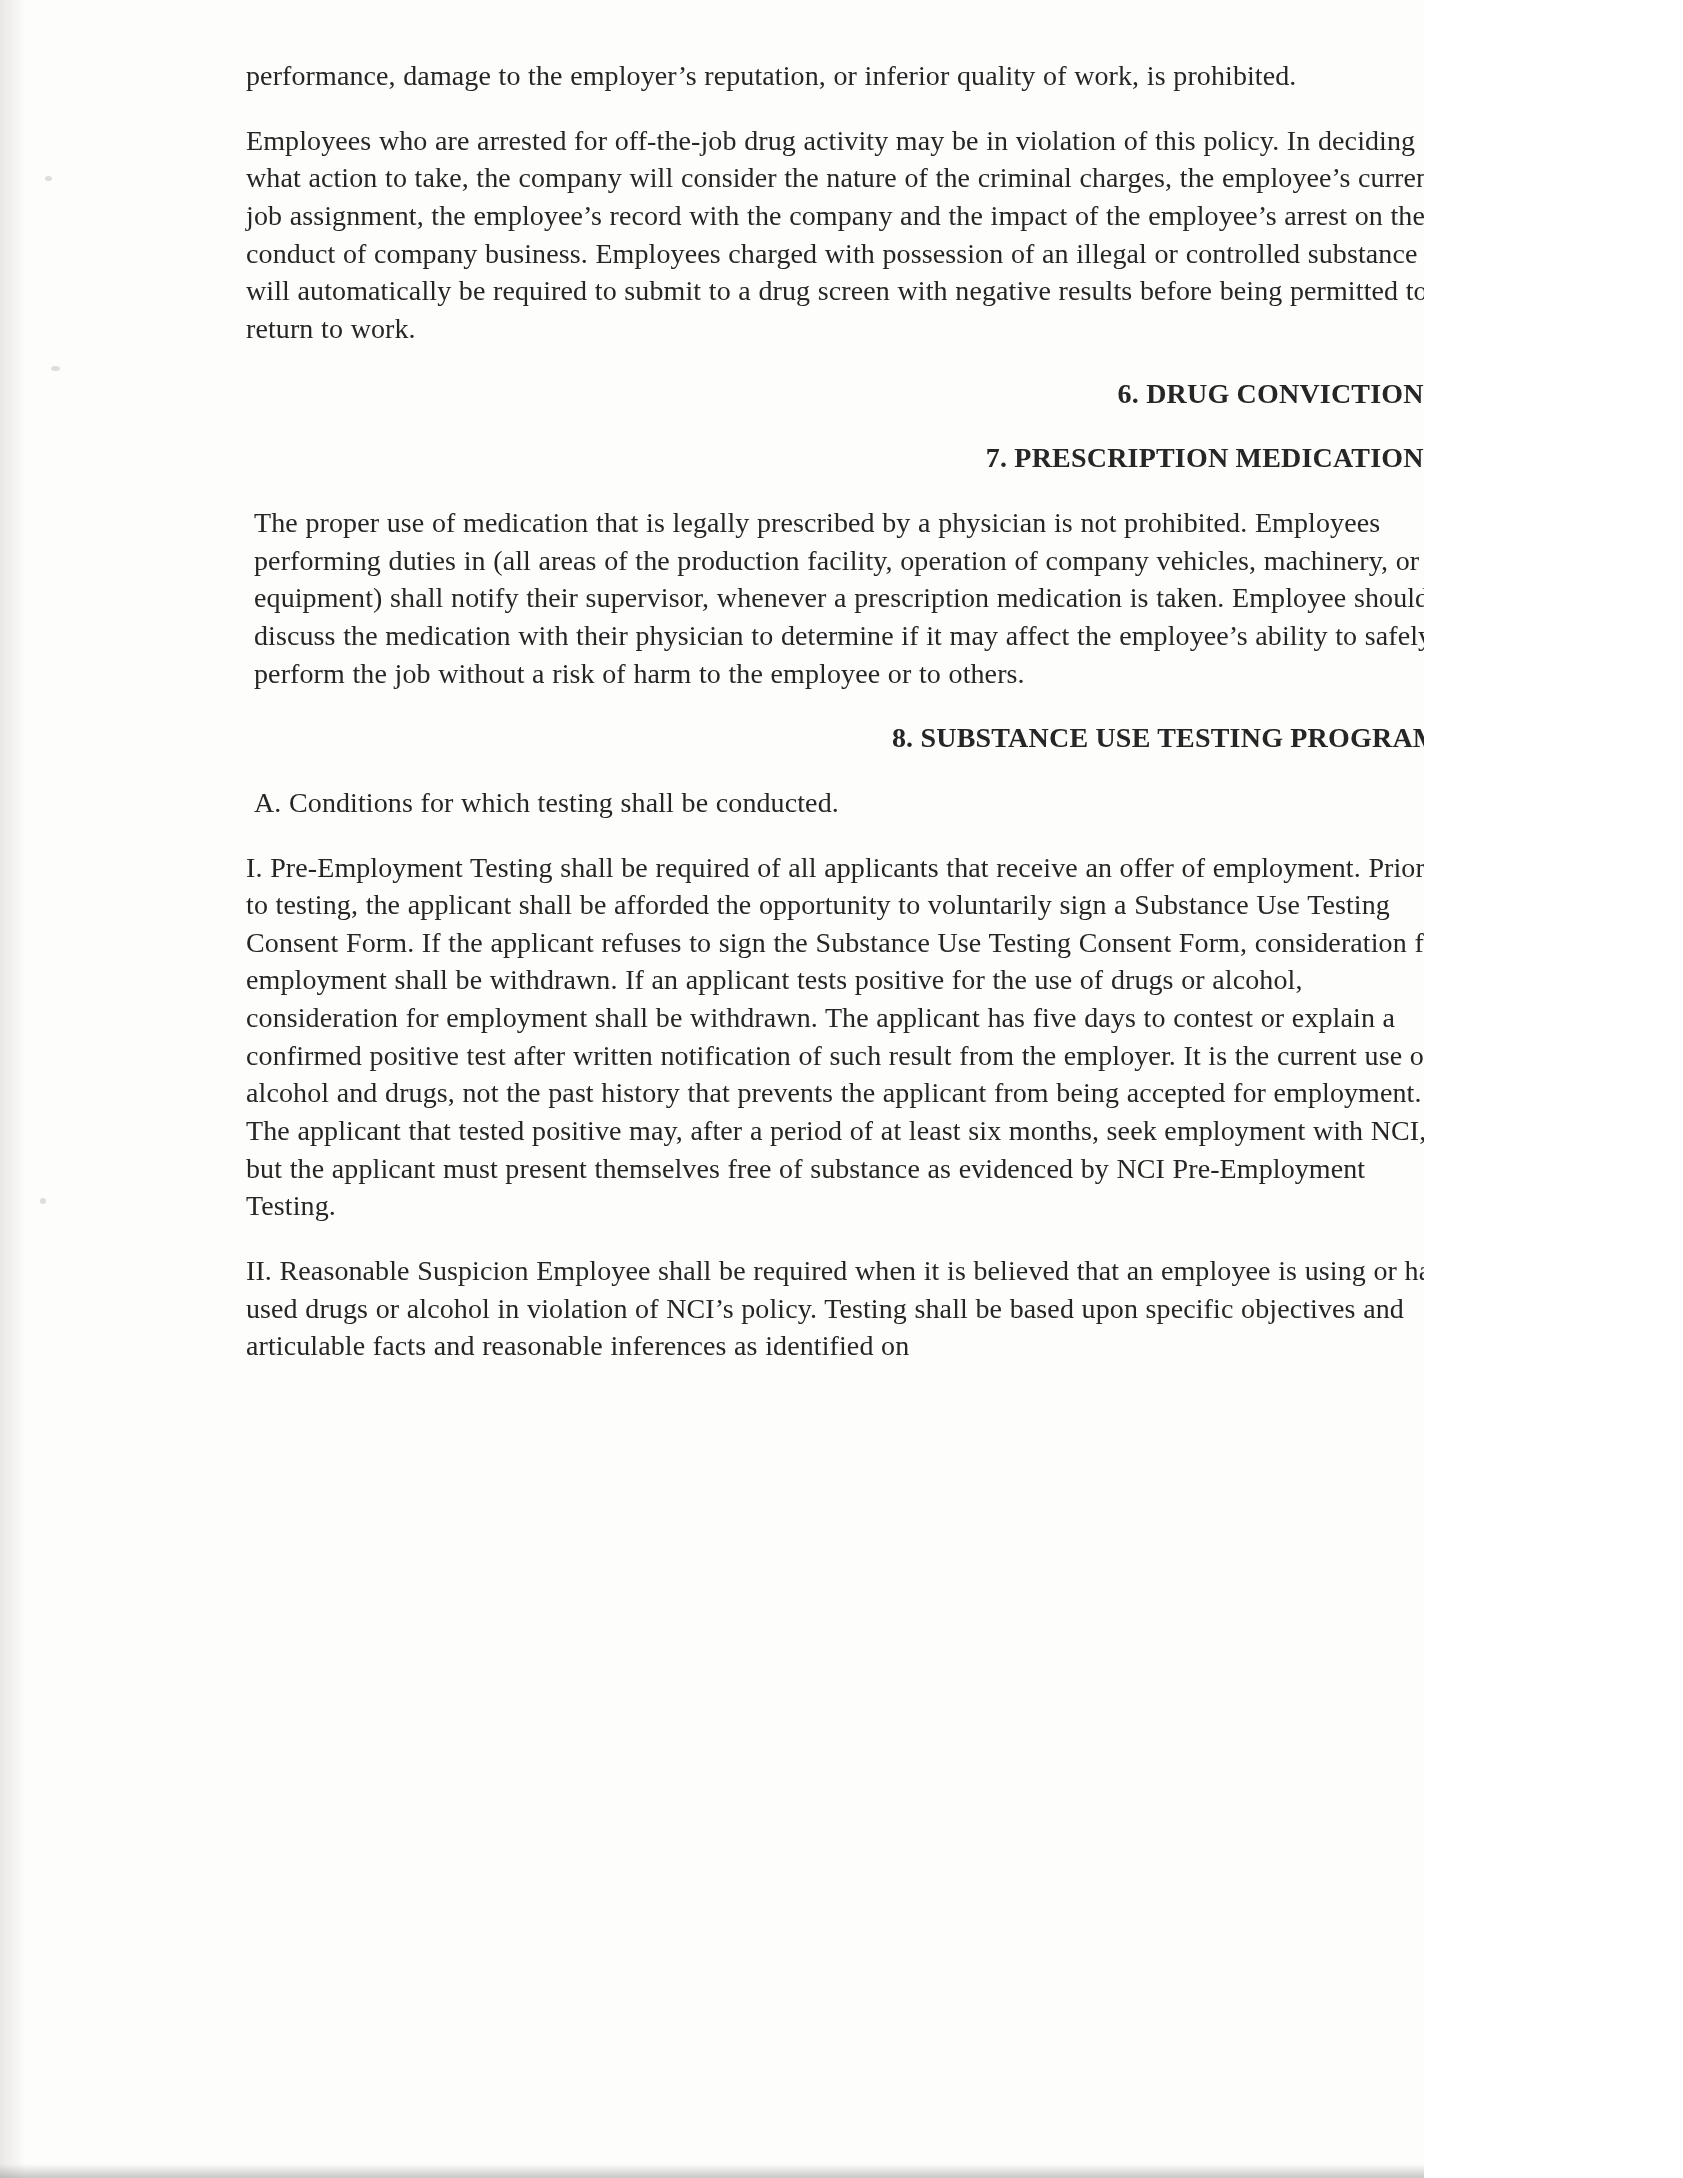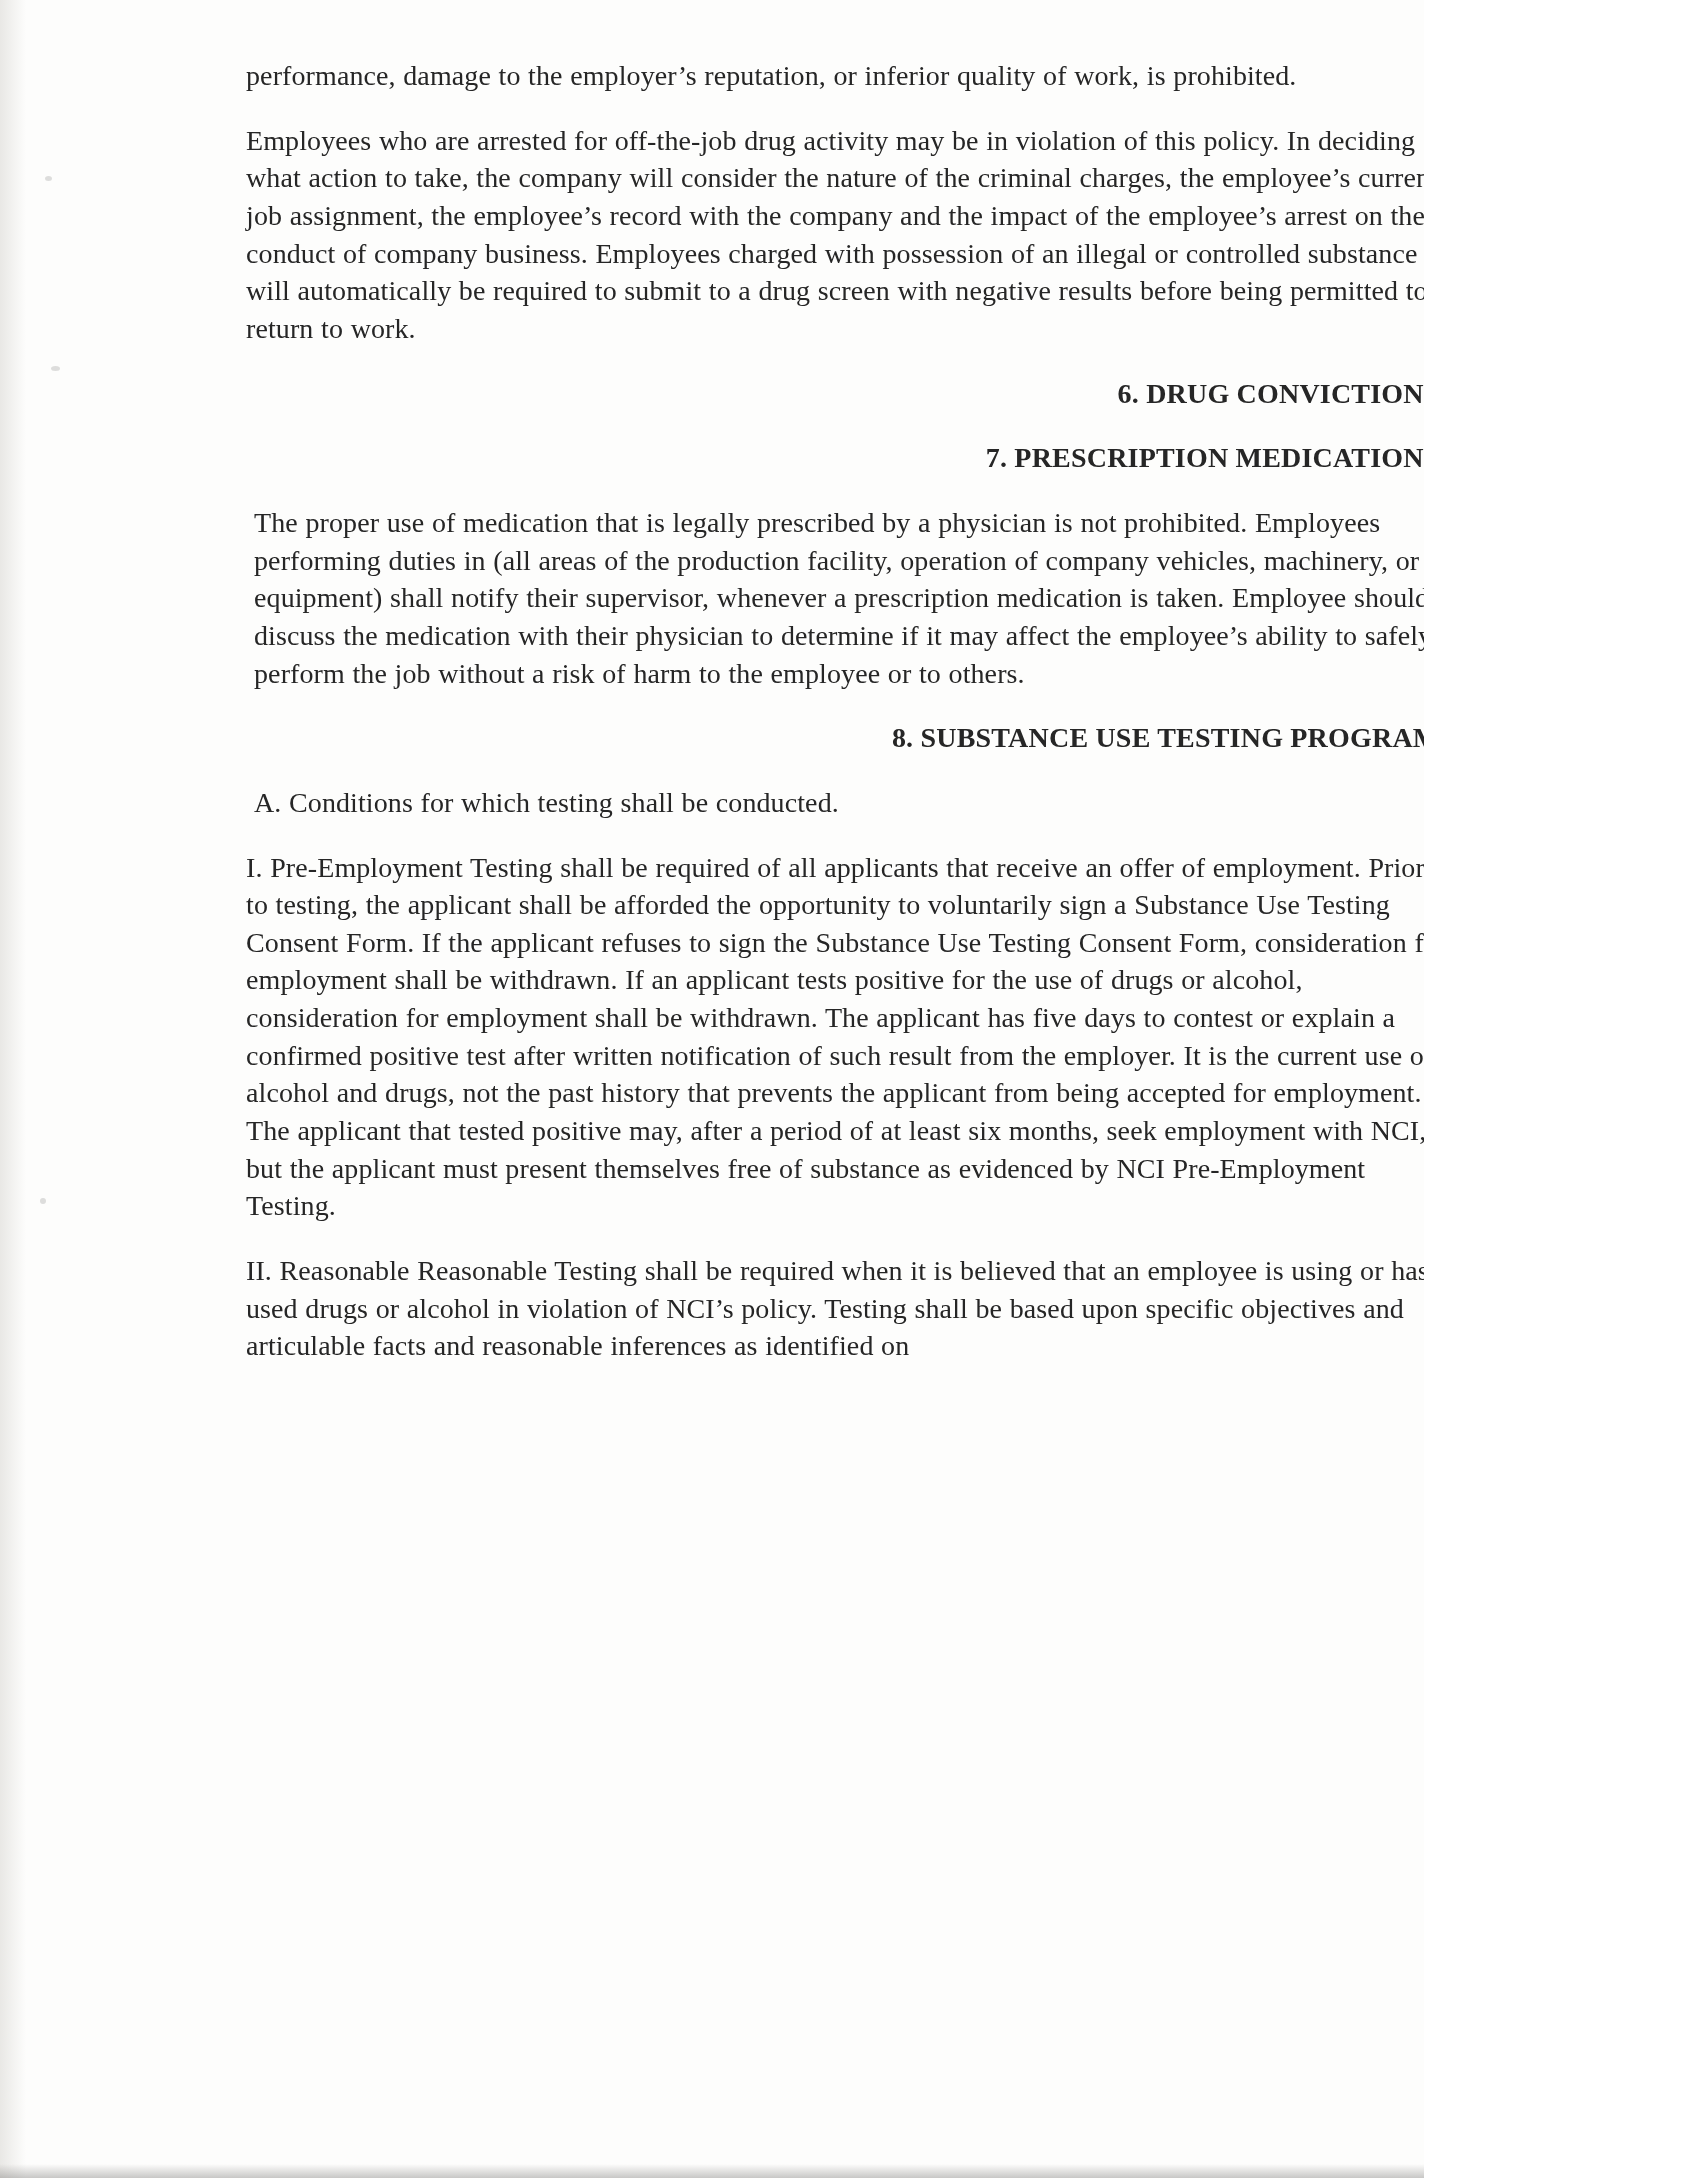--- a/index.html
+++ b/index.html
@@ -89,17 +89,17 @@
 
     <p class="body indent-sub">The proper use of medication that is legally prescribed by a physician is not prohibited.  Employees performing duties in (all areas of the production facility, operation of company vehicles, machinery, or equipment) shall notify their supervisor, whenever a prescription medication is taken. Employee should discuss the medication with their physician to determine if it may affect the employee’s ability to safely perform the job without a risk of harm to the employee or to others.</p>
 
 
     <h2 class="section">8. SUBSTANCE USE TESTING PROGRAM:</h2>
 
     <p class="body indent-sub">A. Conditions for which testing shall be conducted.</p>
 
     <p class="body"><span>I.</span><span class="underline-term"> Pre-Employment Testing</span><span> shall be required of all applicants that receive an offer of employment.  Prior to testing, the applicant shall be afforded the opportunity to voluntarily sign a Substance Use Testing Consent Form.  If the applicant refuses to sign the Substance Use Testing Consent Form, consideration for employment shall be withdrawn.  If an applicant tests positive for the use of drugs or alcohol, consideration for employment shall be withdrawn.  The applicant has five days to contest or explain a confirmed positive test after written notification of such result from the employer.  It is the current use of alcohol and drugs, not the past history that prevents the applicant from being accepted for employment.  The applicant that tested positive may, after a period of at least six months, seek employment with NCI, but the applicant must present themselves free of substance as evidenced by NCI Pre-Employment Testing.</span></p>
 
-    <p class="body"><span>II.</span><span class="underline-term"> Reasonable Reasonable Testing</span><span> shall be required when it is believed that an employee is using or has used drugs or alcohol in violation of NCI’s policy.  Testing shall be based upon specific objectives and articulable facts and reasonable inferences as identified on</span></p>
+    <p class="body"><span>II.</span><span class="underline-term"> Reasonable Suspicion Employee</span><span> shall be required when it is believed that an employee is using or has used drugs or alcohol in violation of NCI’s policy.  Testing shall be based upon specific objectives and articulable facts and reasonable inferences as identified on</span></p>
 
   </div>
 </div>
 
 
 </body></html>

